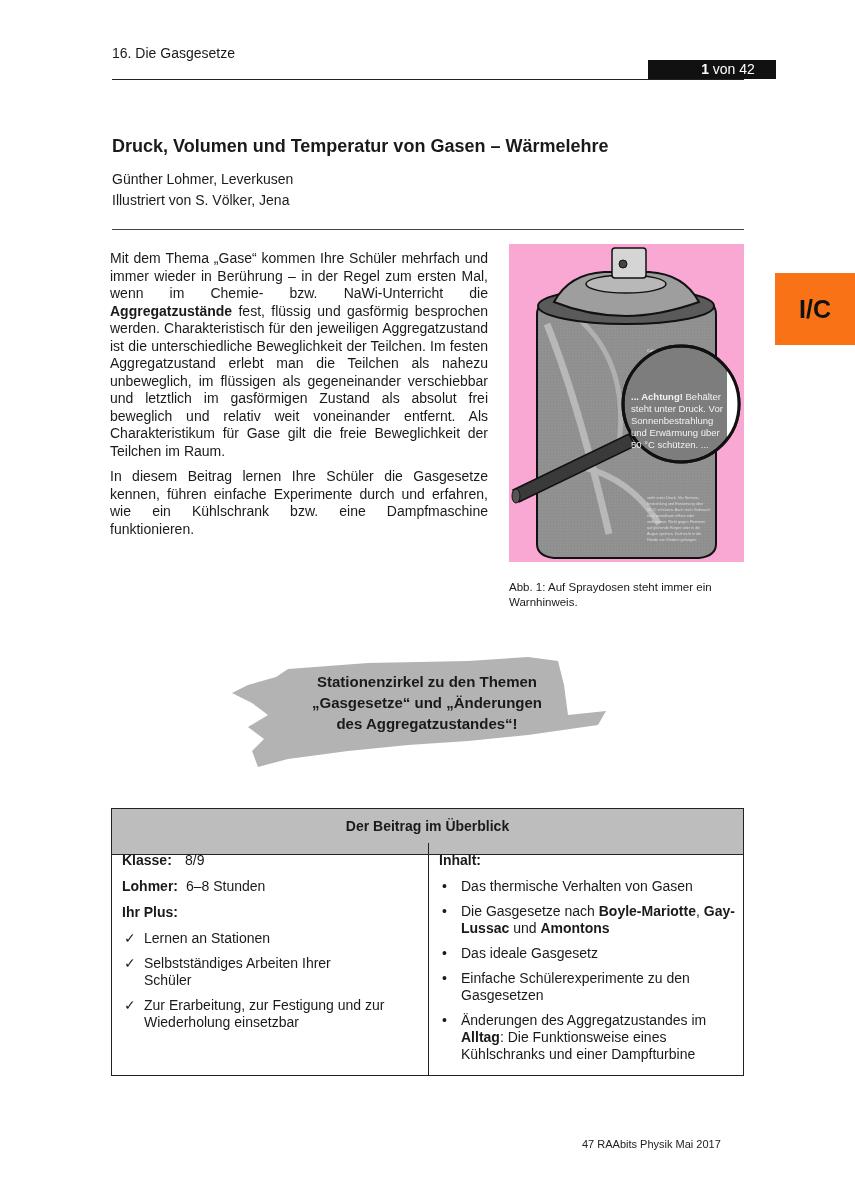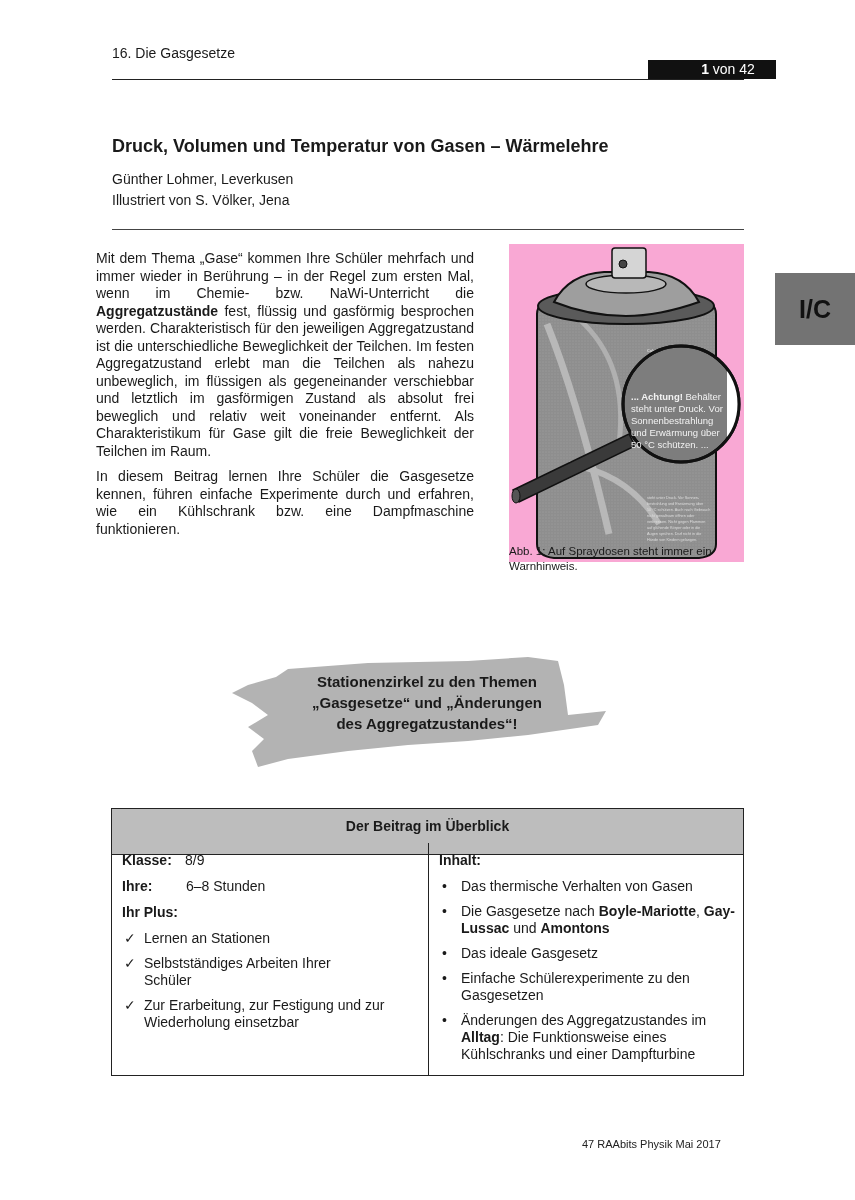--- a/index.html
+++ b/index.html
@@ -14,30 +14,30 @@
   .hdr-page b { font-weight:bold; }
   .hdr-rule { left:112px; top:79px; width:632px; height:1px; background:#222; }
 
   
   .doc-title { left:112px; top:136px; font-size:18px; font-weight:bold; letter-spacing:0; }
   .author { left:112px; top:171px; font-size:14px; }
   .illustrator { left:112px; top:192px; font-size:14px; }
   .rule2 { left:112px; top:229px; width:632px; height:1px; background:#444; }
 
   
-  .body-text { left:96px; top:250px; width:378px; font-size:14px; line-height:17.5px; text-align:justify; }
+  .body-text { left:110px; top:250px; width:378px; font-size:14px; line-height:17.5px; text-align:justify; }
   .body-text p { margin:0 0 8px 0; }
   .body-text b { font-weight:bold; }
 
   
   .figure { left:509px; top:244px; width:235px; height:318px; background:#f9a8d4; overflow:hidden; }
-  .caption { left:509px; top:544px; width:240px; font-size:11.5px; line-height:15px; }
+  .caption { left:509px; top:580px; width:240px; font-size:11.5px; line-height:15px; }
 
   
-  .side-tab { left:775px; top:273px; width:80px; height:72px; background:#737373;
+  .side-tab { left:775px; top:273px; width:80px; height:72px; background:#f97316;
               font-size:25px; font-weight:bold; color:#111; display:flex; align-items:center; justify-content:center; }
 
   
   .banner { left:228px; top:655px; width:380px; height:112px; }
   .banner-text { left:282px; top:671px; width:290px; text-align:center; font-size:15px; font-weight:bold; line-height:21px; }
 
   
   .ov { left:111px; top:808px; width:633px; height:268px; border:1px solid #222; box-sizing:border-box; }
   .ov-head { position:absolute; left:0; top:0; width:100%; height:46px; background:#bdbdbd;
              border-bottom:1px solid #222; box-sizing:border-box; font-size:14px; font-weight:bold;
@@ -146,21 +146,21 @@
 
 <div class="abs ov">
   <div class="ov-head">Der Beitrag im Überblick</div>
   <div class="ov-divider"></div>
 
   <div class="ov-left">
     <div class="row">
       <b class="lbl" style="width:63px">Klasse:</b><span>8/9</span>
     </div>
     <div class="row">
-      <b class="lbl" style="width:64px">Ihre:</b><span>6–8 Stunden</span>
+      <b class="lbl" style="width:64px">Lohmer:</b><span>6–8 Stunden</span>
     </div>
     <div class="row">
       <b>Ihr Plus:</b>
     </div>
     <div class="chk"><span class="mark">✓</span><span>Lernen an Stationen</span></div>
     <div class="chk">
         <span class="mark">✓</span>
         <span style="display:block;width:235px">Selbstständiges Arbeiten Ihrer Schüler</span>
       </div>
     <div class="chk">

